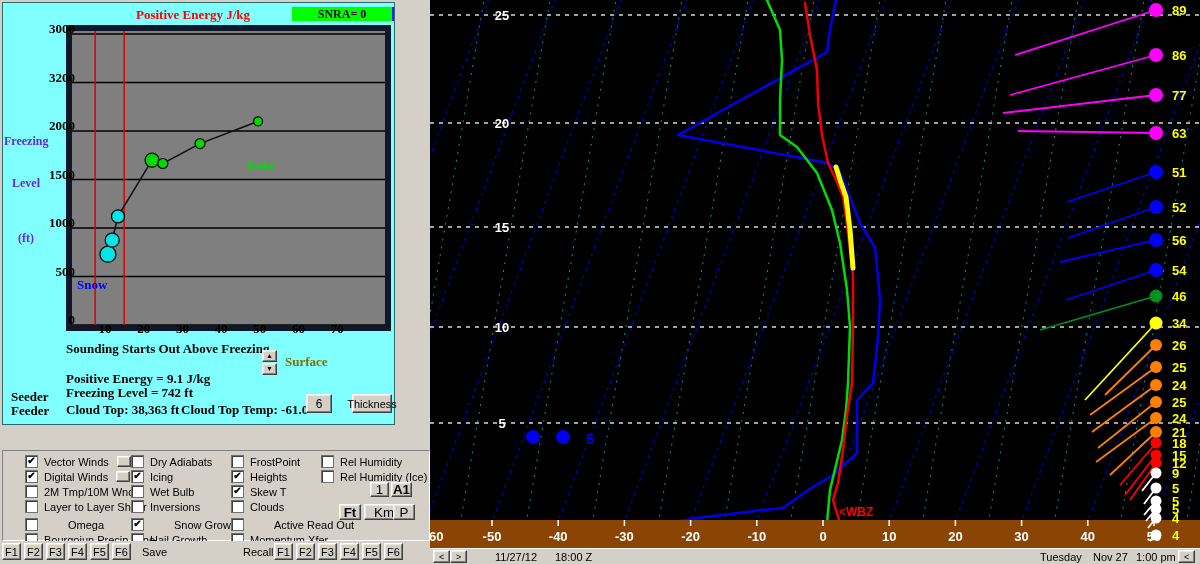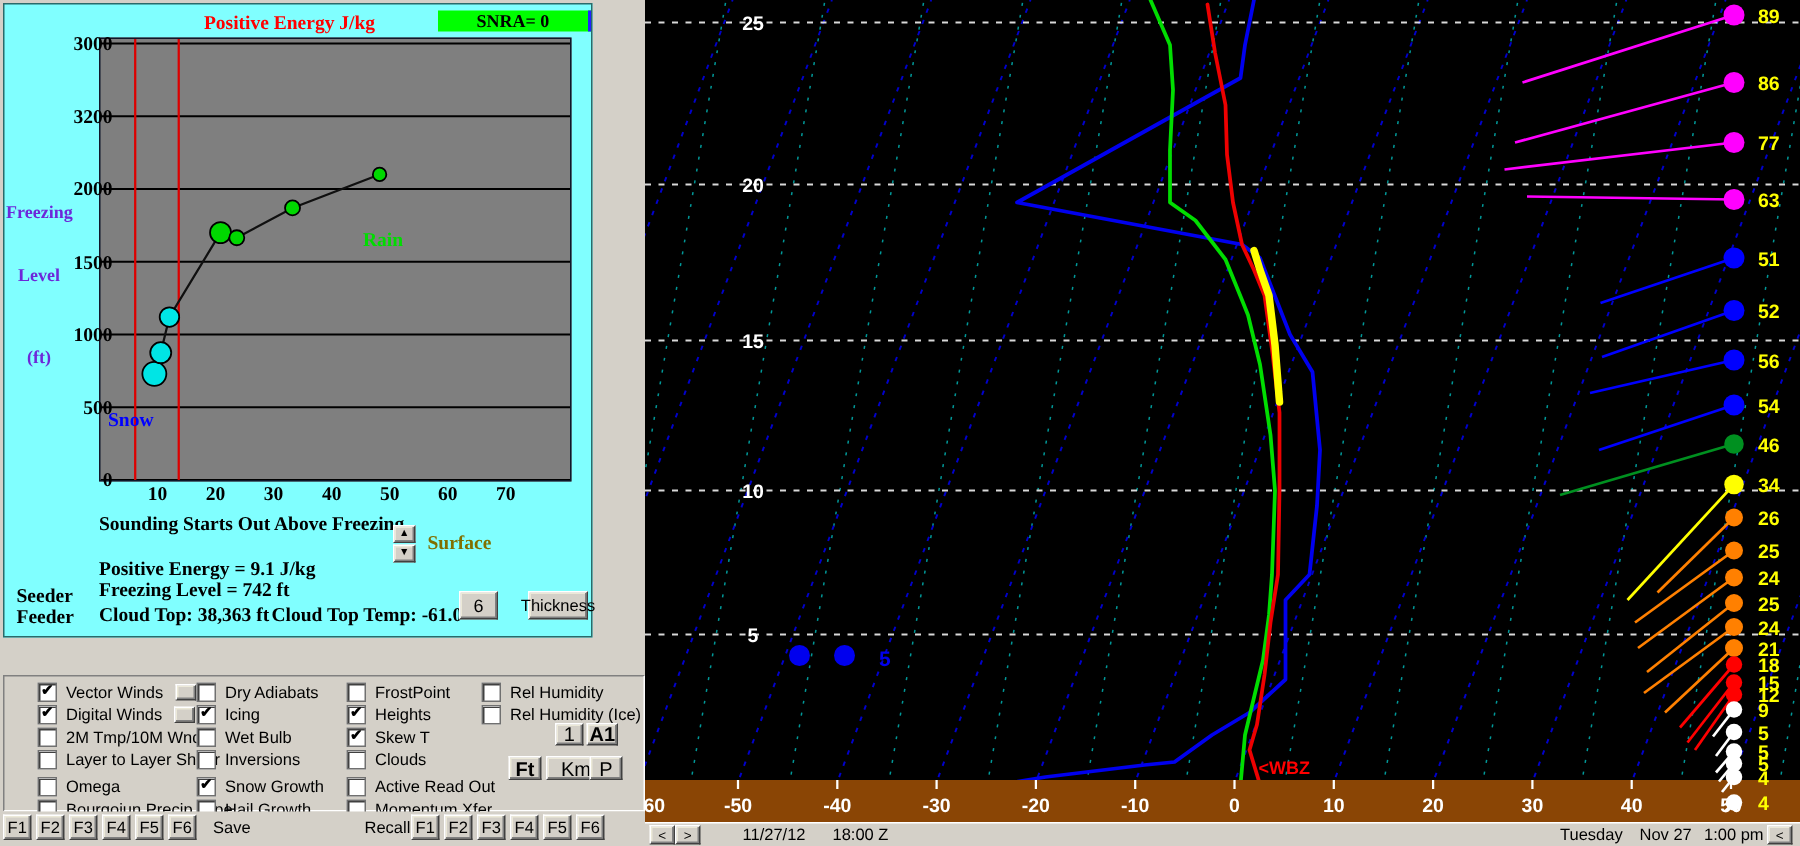--- a/index.html
+++ b/index.html
@@ -7,21 +7,21 @@
         font-family:"Liberation Sans",sans-serif;font-size:11px;overflow:hidden;}
   
   #left-col{position:absolute;left:0;top:0;width:430px;height:564px;background:#d4d0c8;}
   #cyan-panel{position:absolute;left:2px;top:2px;width:391px;height:421px;background:#80ffff;
               border:1px solid #2a6a6a;}
   .serif{font-family:"Liberation Serif",serif;font-weight:bold;}
   #pe-title{position:absolute;left:60px;top:4px;width:260px;text-align:center;color:#ff0000;font-size:13px;}
   #snra-box{position:absolute;left:289px;top:4px;width:100px;height:14px;background:#00ff00;
             color:#000;text-align:center;font-size:12px;line-height:14px;border-right:2px solid #2020ff;}
   .axis-red{position:absolute;color:#6d28d9;font-size:12px;}
-  #plot-wrap{position:absolute;left:63px;top:22px;width:313px;height:294px;background:#7f7f7f;border:1px solid #0f172a;}
+  #plot-wrap{position:absolute;left:63px;top:22px;width:313px;height:294px;background:#7f7f7f;border:6px solid #0f172a;}
   .ylab{position:absolute;width:56px;text-align:right;color:#000;font-size:13px;padding-left:16px;}
   .xlab{position:absolute;top:318px;width:26px;text-align:center;color:#000;font-size:13px;}
   #note-line{position:absolute;left:63px;top:338px;color:#000;font-size:13px;}
   #spinner{position:absolute;left:259px;top:347px;width:15px;height:26px;}
   .spin-btn{position:absolute;left:0;width:15px;height:12px;font-size:7px;line-height:10px;text-align:center;padding:0;}
   #surface-label{position:absolute;left:282px;top:351px;color:#807000;font-size:13px;text-align:right;}
   .info-line{position:absolute;color:#000;font-size:13px;}
   .btn3d{background:#d4d0c8;border:1px solid;border-color:#ffffff #404040 #404040 #ffffff;
          box-shadow:inset -1px -1px 0 #808080,inset 1px 1px 0 #ece9d8;
          display:flex;align-items:center;justify-content:center;color:#000;}
@@ -31,21 +31,21 @@
   #tab-strip{position:absolute;left:0;top:426px;width:430px;height:21px;display:flex;background:#d4d0c8;}
   .tab{flex:1;height:19px;margin:1px 0 0 1px;background:#d4d0c8;border:1px solid;
        border-color:#ffffff #404040 #808080 #ffffff;display:flex;align-items:center;justify-content:center;}
   .tab.active{font-weight:bold;}
   
   #overlay-panel{position:absolute;left:2px;top:450px;width:426px;height:89px;background:#d4d0c8;
                  border:1px solid;border-color:#808080 #ffffff #ffffff #808080;}
   .cb-col{position:absolute;top:3px;}
   #cb-col0{left:22px;} #cb-col1{left:128px;} #cb-col2{left:228px;} #cb-col3{left:318px;}
   .cb-row{height:15px;display:flex;align-items:center;}
-  .cb-row.gap{margin-top:3px;}
+  .cb-row.gap{margin-top:3px;gap:24px;}
   .cbx{width:11px;height:11px;background:#fff;border:1px solid #707070;box-shadow:inset 1px 1px 0 #404040;
        margin-right:6px;font-size:10px;line-height:10px;text-align:center;color:#000;font-weight:bold;}
   .mini-btn{width:12px;height:11px;margin-left:8px;}
   #btn-1{position:absolute;left:367px;top:31px;width:19px;height:15px;}
   #btn-a1{position:absolute;left:388px;top:31px;width:21px;height:15px;font-weight:bold;}
   #btn-ft{position:absolute;left:336px;top:53px;width:22px;height:16px;font-weight:bold;}
   #btn-km{position:absolute;left:361px;top:53px;width:40px;height:16px;}
   #btn-p{position:absolute;left:390px;top:53px;width:22px;height:16px;}
   
   #fbar{position:absolute;left:0;top:541px;width:430px;height:23px;background:#d4d0c8;}

